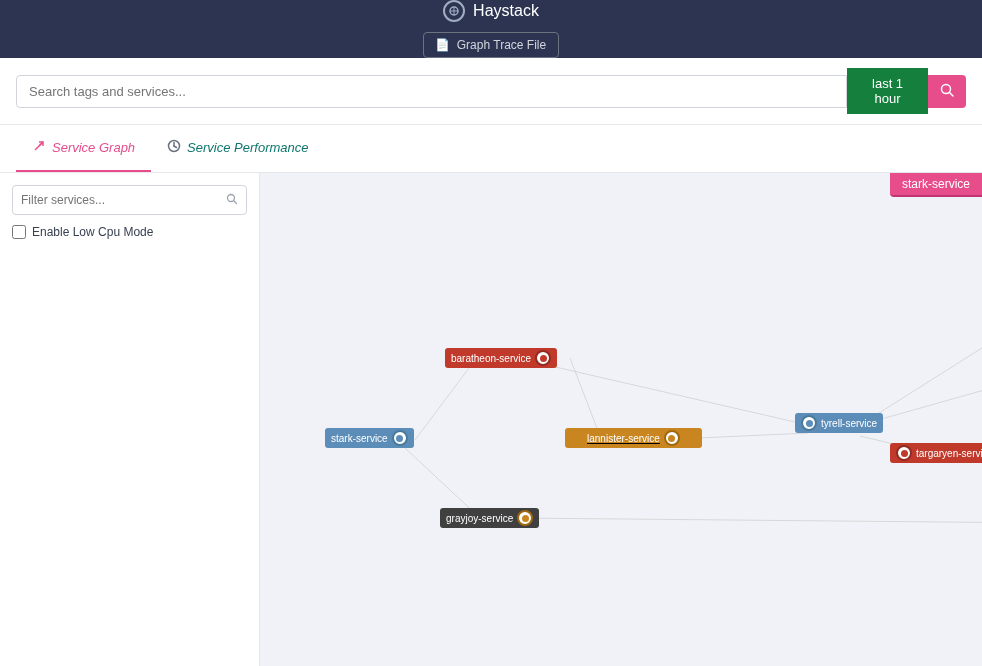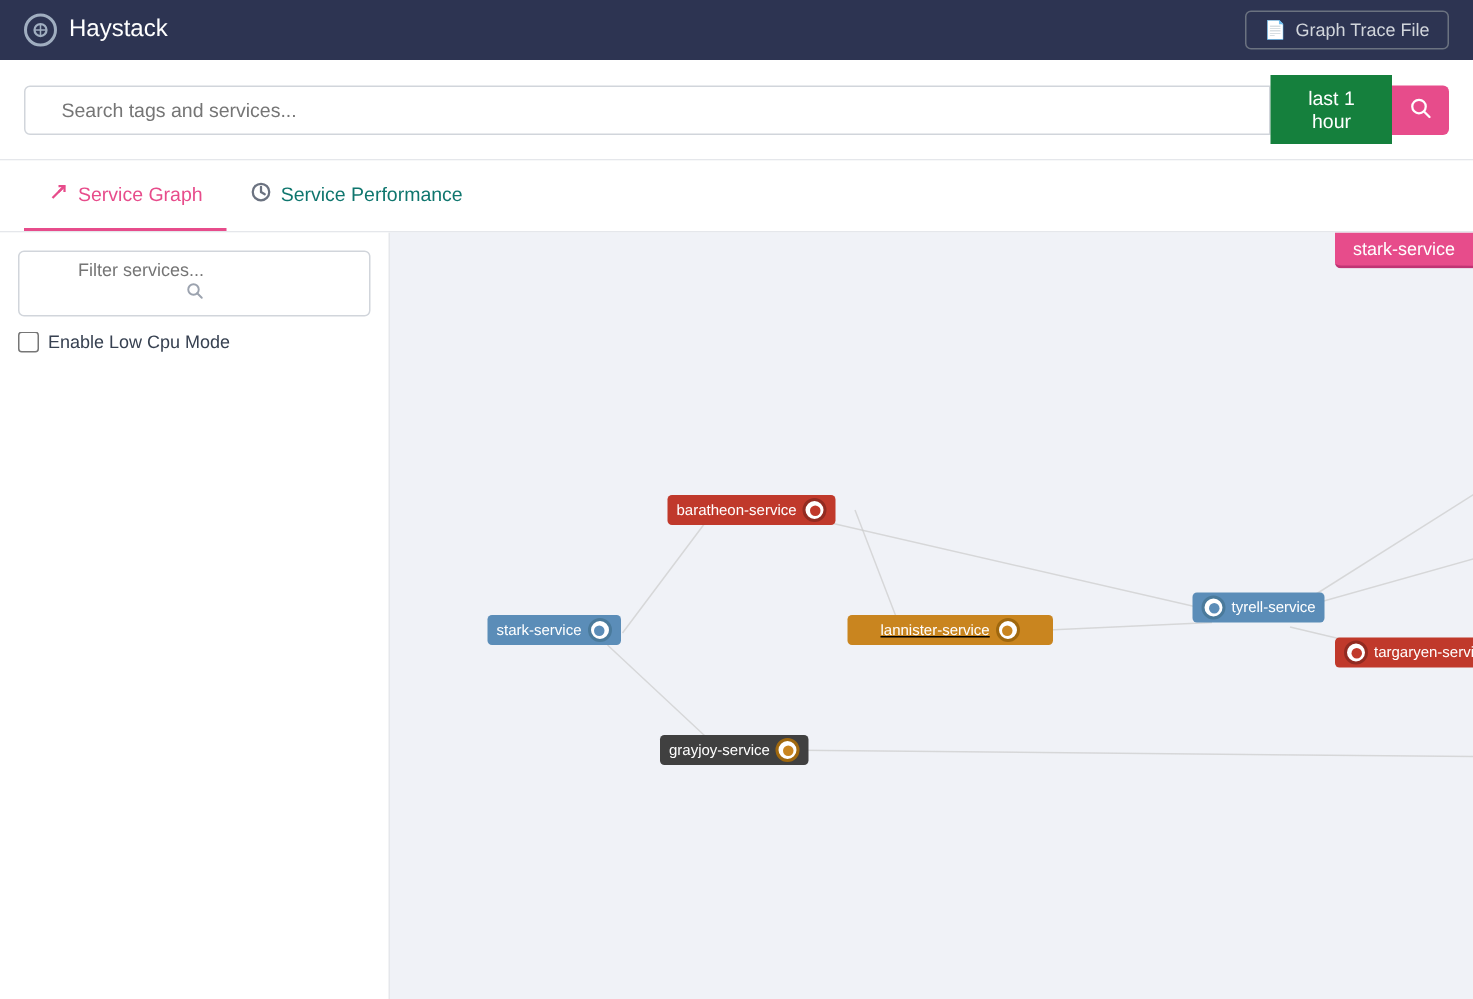--- a/index.html
+++ b/index.html
@@ -1,25 +1,26 @@
 <!DOCTYPE html>
 <html><head>
   <meta charset="utf-8">
   <style>
     * { margin: 0; padding: 0; box-sizing: border-box; }
     body { font-family: -apple-system, BlinkMacSystemFont, 'Segoe UI', sans-serif; background: #f0f2f7; width: 982px; height: 666px; overflow: hidden; }
 
     
     .top-nav {
       background: #2d3452;
-      height: 40px;
+      height: 58px;
       display: flex;
       align-items: center;
       justify-content: space-between;
       padding: 0 16px;
+      flex-direction: column;
     }
     .nav-logo {
       display: flex;
       align-items: center;
       gap: 8px;
       color: white;
       font-size: 16px;
       font-weight: 500;
     }
     .logo-icon {
@@ -55,21 +56,21 @@
     }
     .search-input-wrap {
       flex: 1;
       display: flex;
       align-items: center;
     }
     .search-input {
       width: 100%;
       border: 1px solid #d1d5db;
       border-radius: 4px 0 0 4px;
-      padding: 8px 24px;
+      padding: 8px 12px;
       font-size: 13px;
       color: #000000;
       outline: none;
     }
     .time-btn {
       background: #15803d;
       color: white;
       border: none;
       padding: 8px 14px;
       font-size: 13px;
@@ -87,20 +88,21 @@
       align-items: center;
     }
 
     
     .tabs {
       background: white;
       display: flex;
       align-items: center;
       padding: 0 16px;
       border-bottom: 1px solid #e5e7eb;
+      font-style: italic;
     }
     .tab {
       display: flex;
       align-items: center;
       gap: 6px;
       padding: 14px 16px;
       font-size: 13px;
       color: #0f766e;
       cursor: pointer;
       border-bottom: 2px solid transparent;
@@ -129,21 +131,20 @@
       padding: 12px;
       flex-shrink: 0;
     }
     .filter-input-wrap {
       display: flex;
       align-items: center;
       border: 1px solid #d1d5db;
       border-radius: 4px;
       padding: 5px 8px;
       margin-bottom: 10px;
-      flex-direction: column;
     }
     .filter-input {
       border: none;
       outline: none;
       font-size: 12px;
       color: #9ca3af;
       flex: 1;
     }
     .cpu-mode {
       display: flex;

